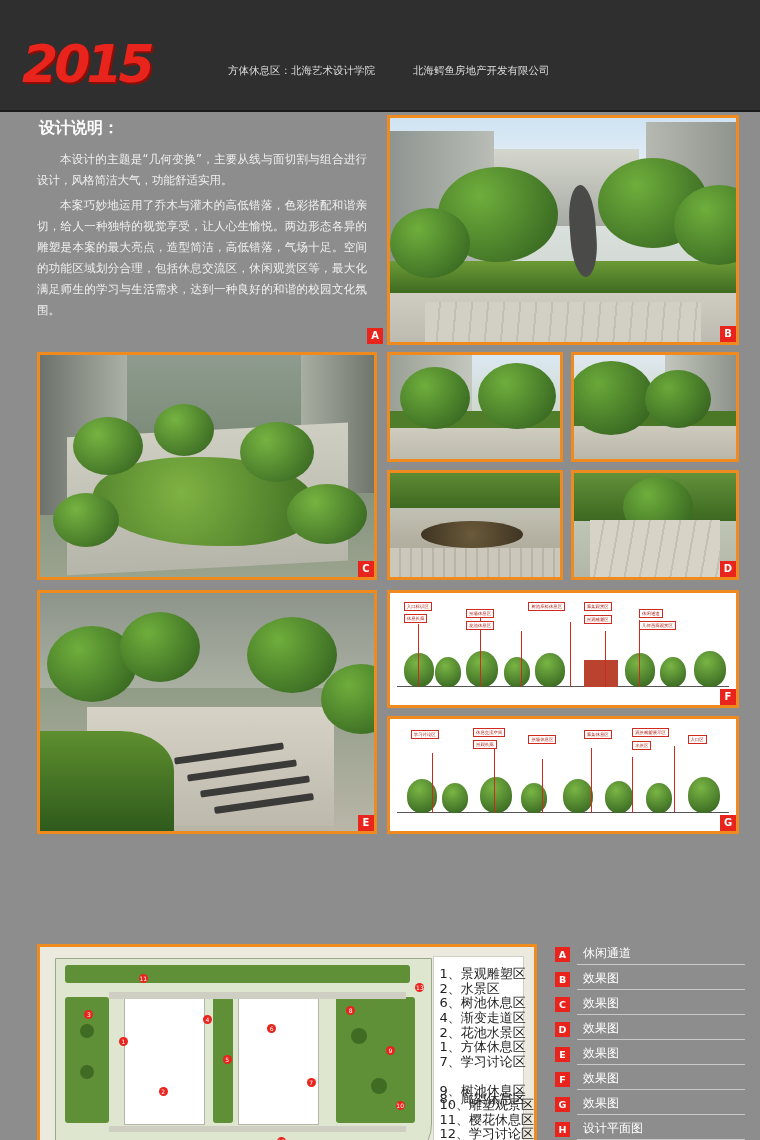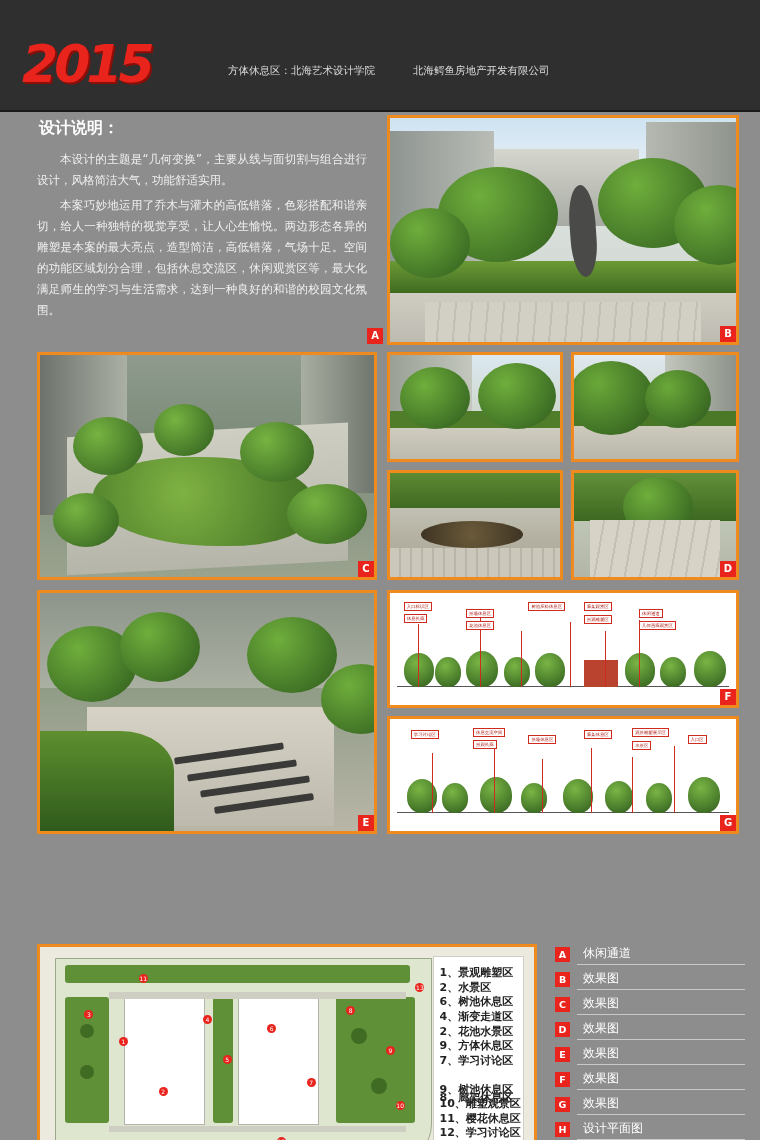--- a/index.html
+++ b/index.html
@@ -168,21 +168,21 @@
   .plan .bldgblk{position:absolute;background:#ffffff;border:1px solid #b4b4ac;}
   .plan .bb1{left:17%;top:22%;width:16%;height:56%;}
   .plan .bb2{left:40%;top:22%;width:16%;height:56%;}
   .plan .green{position:absolute;background:#5f8f37;border-radius:3px;}
   .plan .greend{position:absolute;background:#3f6c22;border-radius:50%;}
   .plan .road{position:absolute;background:#cfcec2;}
   .plan .num{position:absolute;width:9px;height:9px;border-radius:50%;
     background:#e8241c;color:#fff;font-size:6px;line-height:9px;text-align:center;}
   .plan .legendbox{position:absolute;right:2%;top:4%;width:18%;height:92%;
     background:#ffffff;border:1px solid #cfcfc8;}
-  .plan .legend-line{position:absolute;left:6%;font-size:11px;color:#222;white-space:nowrap;font-weight:bold;}
+  .plan .legend-line{position:absolute;left:6%;font-size:13px;color:#222;white-space:nowrap;}
 
   
   .index{position:absolute;left:546px;top:834px;width:190px;}
   .idx-row{position:relative;height:25px;}
   .idx-badge{
     position:absolute;left:0;top:3px;width:15px;height:15px;background:#e8241c;
     color:#fff;font-size:9.5px;font-weight:bold;line-height:15px;text-align:center;
   }
   .idx-label{
     position:absolute;left:28px;top:1px;font-size:12px;color:#ffffff;
@@ -395,21 +395,21 @@
         <div class="num" style="left:20%;top:12%;">11</div>
         <div class="num" style="left:48%;top:84%;">12</div>
         <div class="num" style="left:76%;top:16%;">13</div>
 
         <div class="legendbox">
           <div class="legend-line" style="top:4%;">1、景观雕塑区</div>
           <div class="legend-line" style="top:11%;">2、水景区</div>
           <div class="legend-line" style="top:18%;">6、树池休息区</div>
           <div class="legend-line" style="top:25%;">4、渐变走道区</div>
           <div class="legend-line" style="top:32%;">2、花池水景区</div>
-          <div class="legend-line" style="top:39%;">9、方体休息区</div>
+          <div class="legend-line" style="top:39%;">1、方体休息区</div>
           <div class="legend-line" style="top:46%;">7、学习讨论区</div>
           <div class="legend-line" style="top:53%;margin-top:23px;">8、廊架休息区</div>
           <div class="legend-line" style="top:60%;">9、树池休息区</div>
           <div class="legend-line" style="top:67%;">10、雕塑观景区</div>
           <div class="legend-line" style="top:74%;">11、樱花休息区</div>
           <div class="legend-line" style="top:81%;">12、学习讨论区</div>
           <div class="legend-line" style="top:88%;">13、入口标识区</div>
         </div>
       </div>
 

